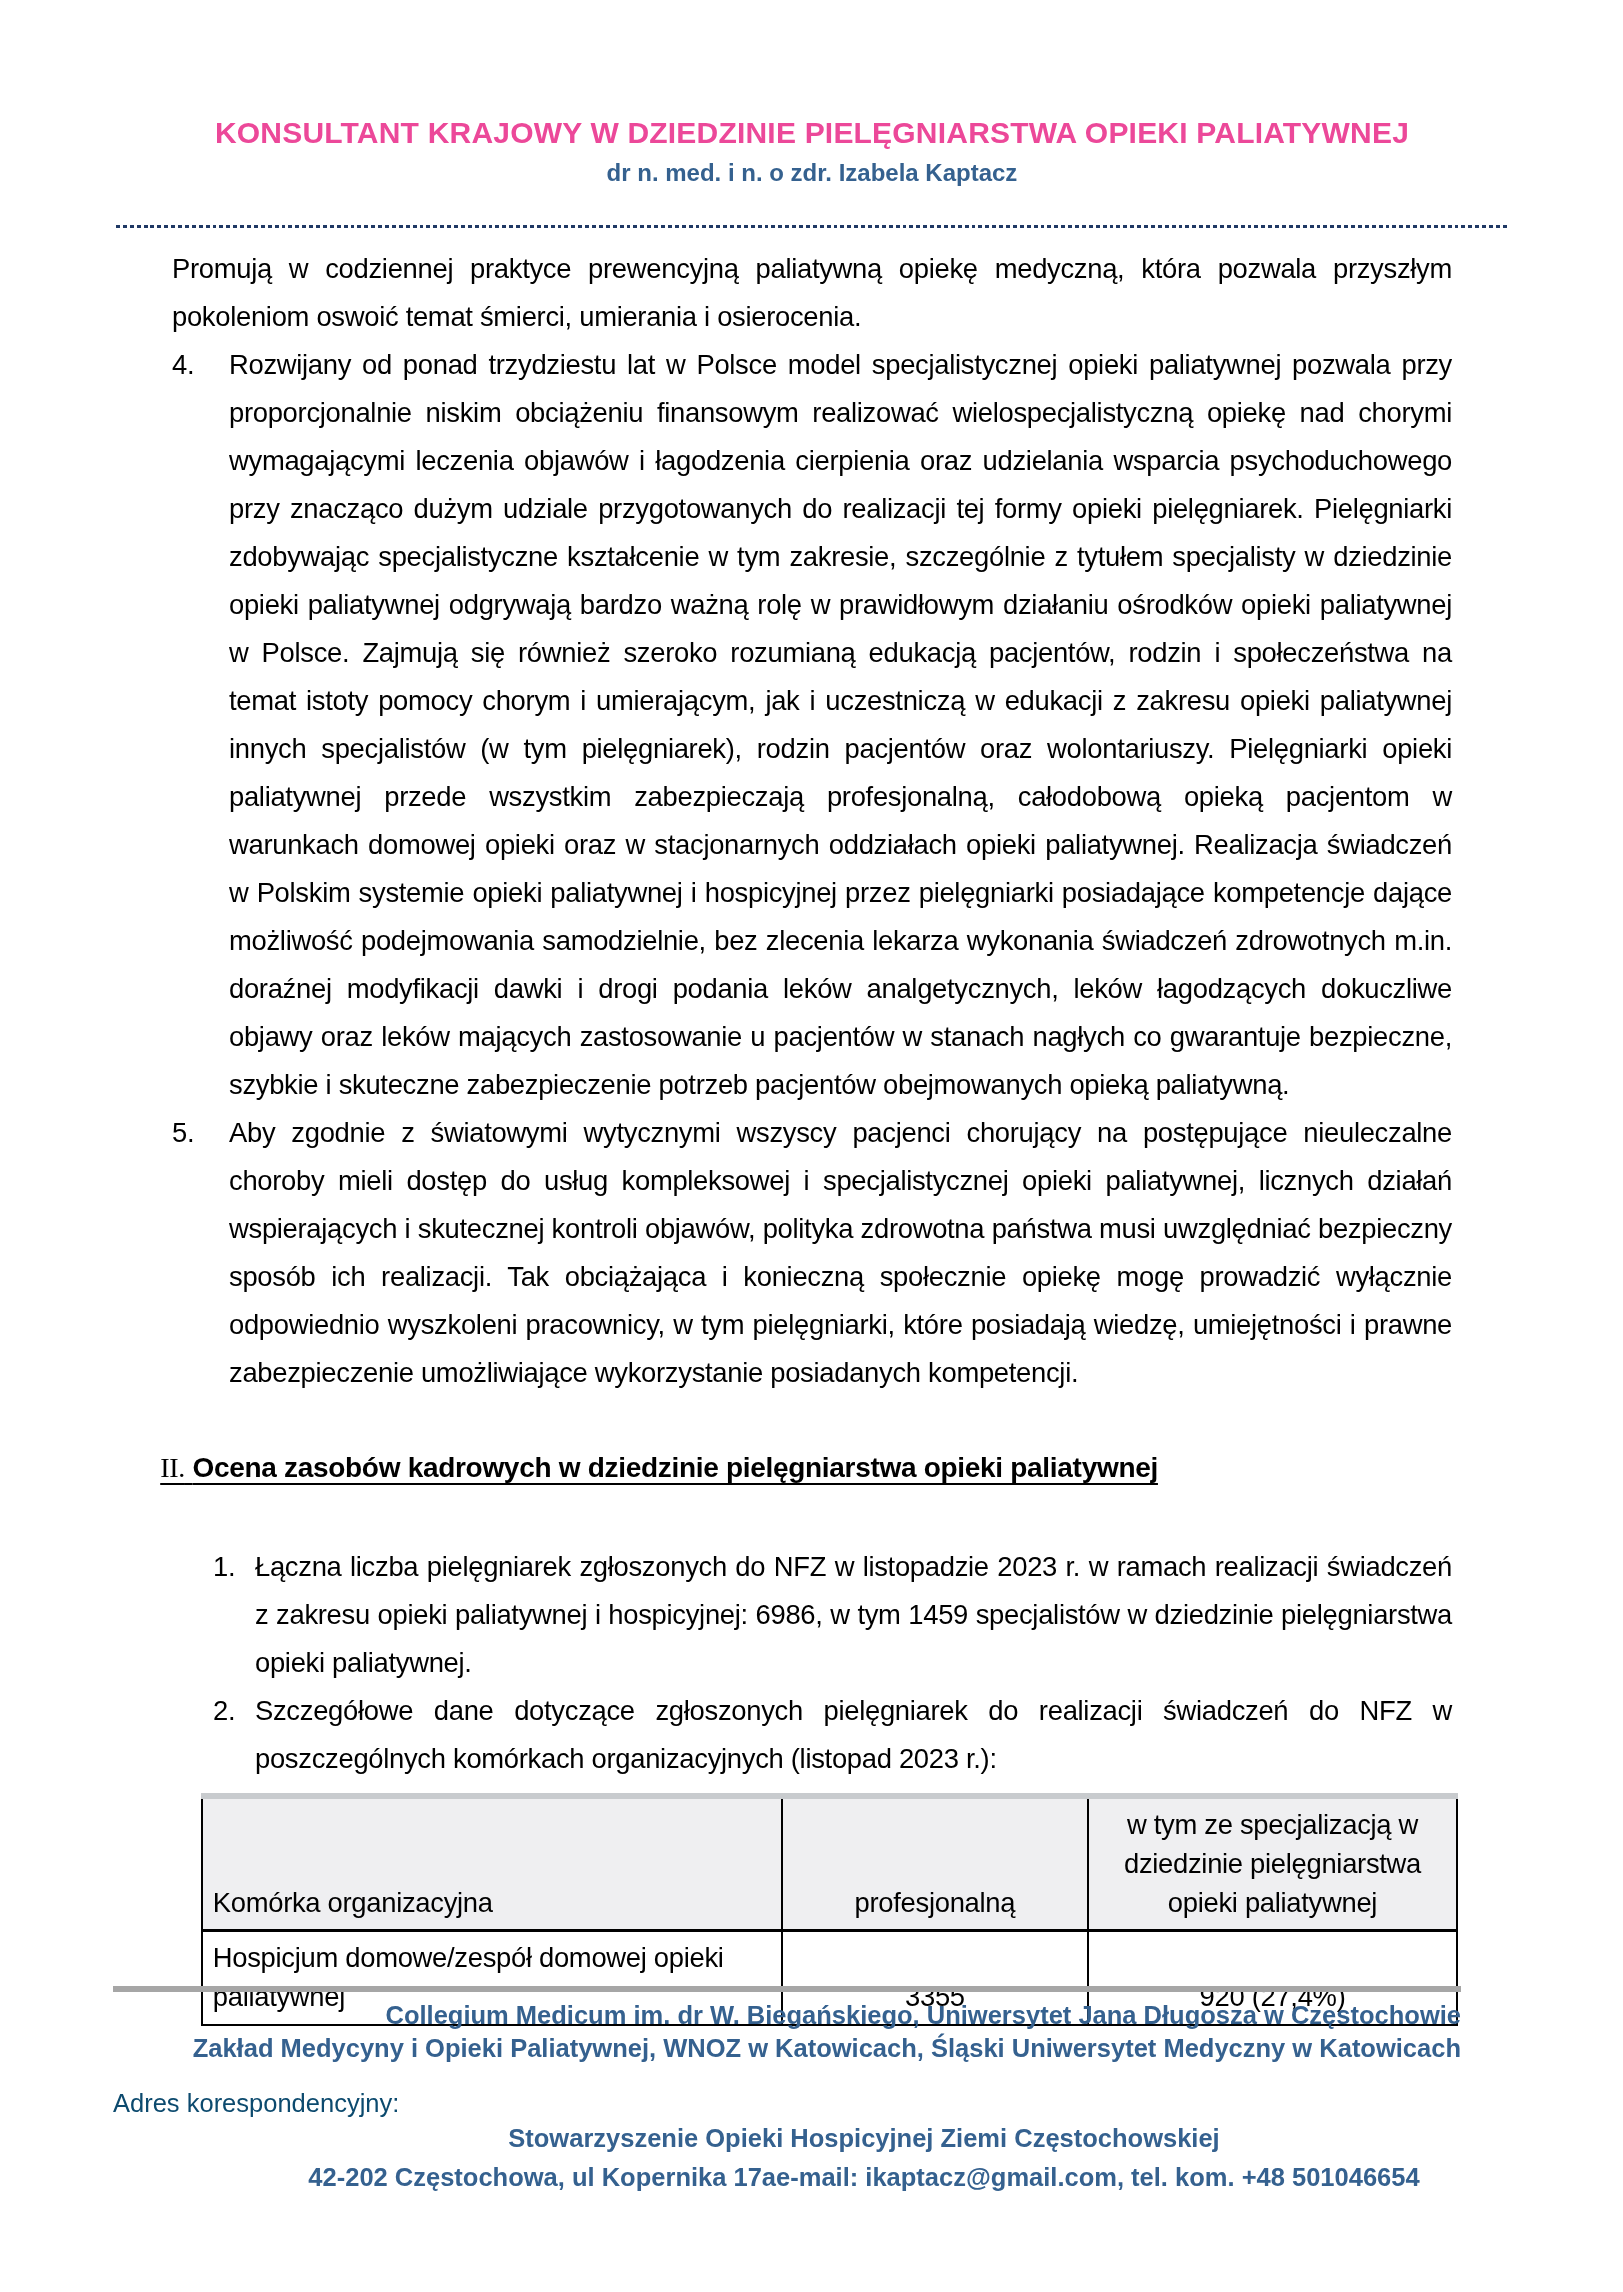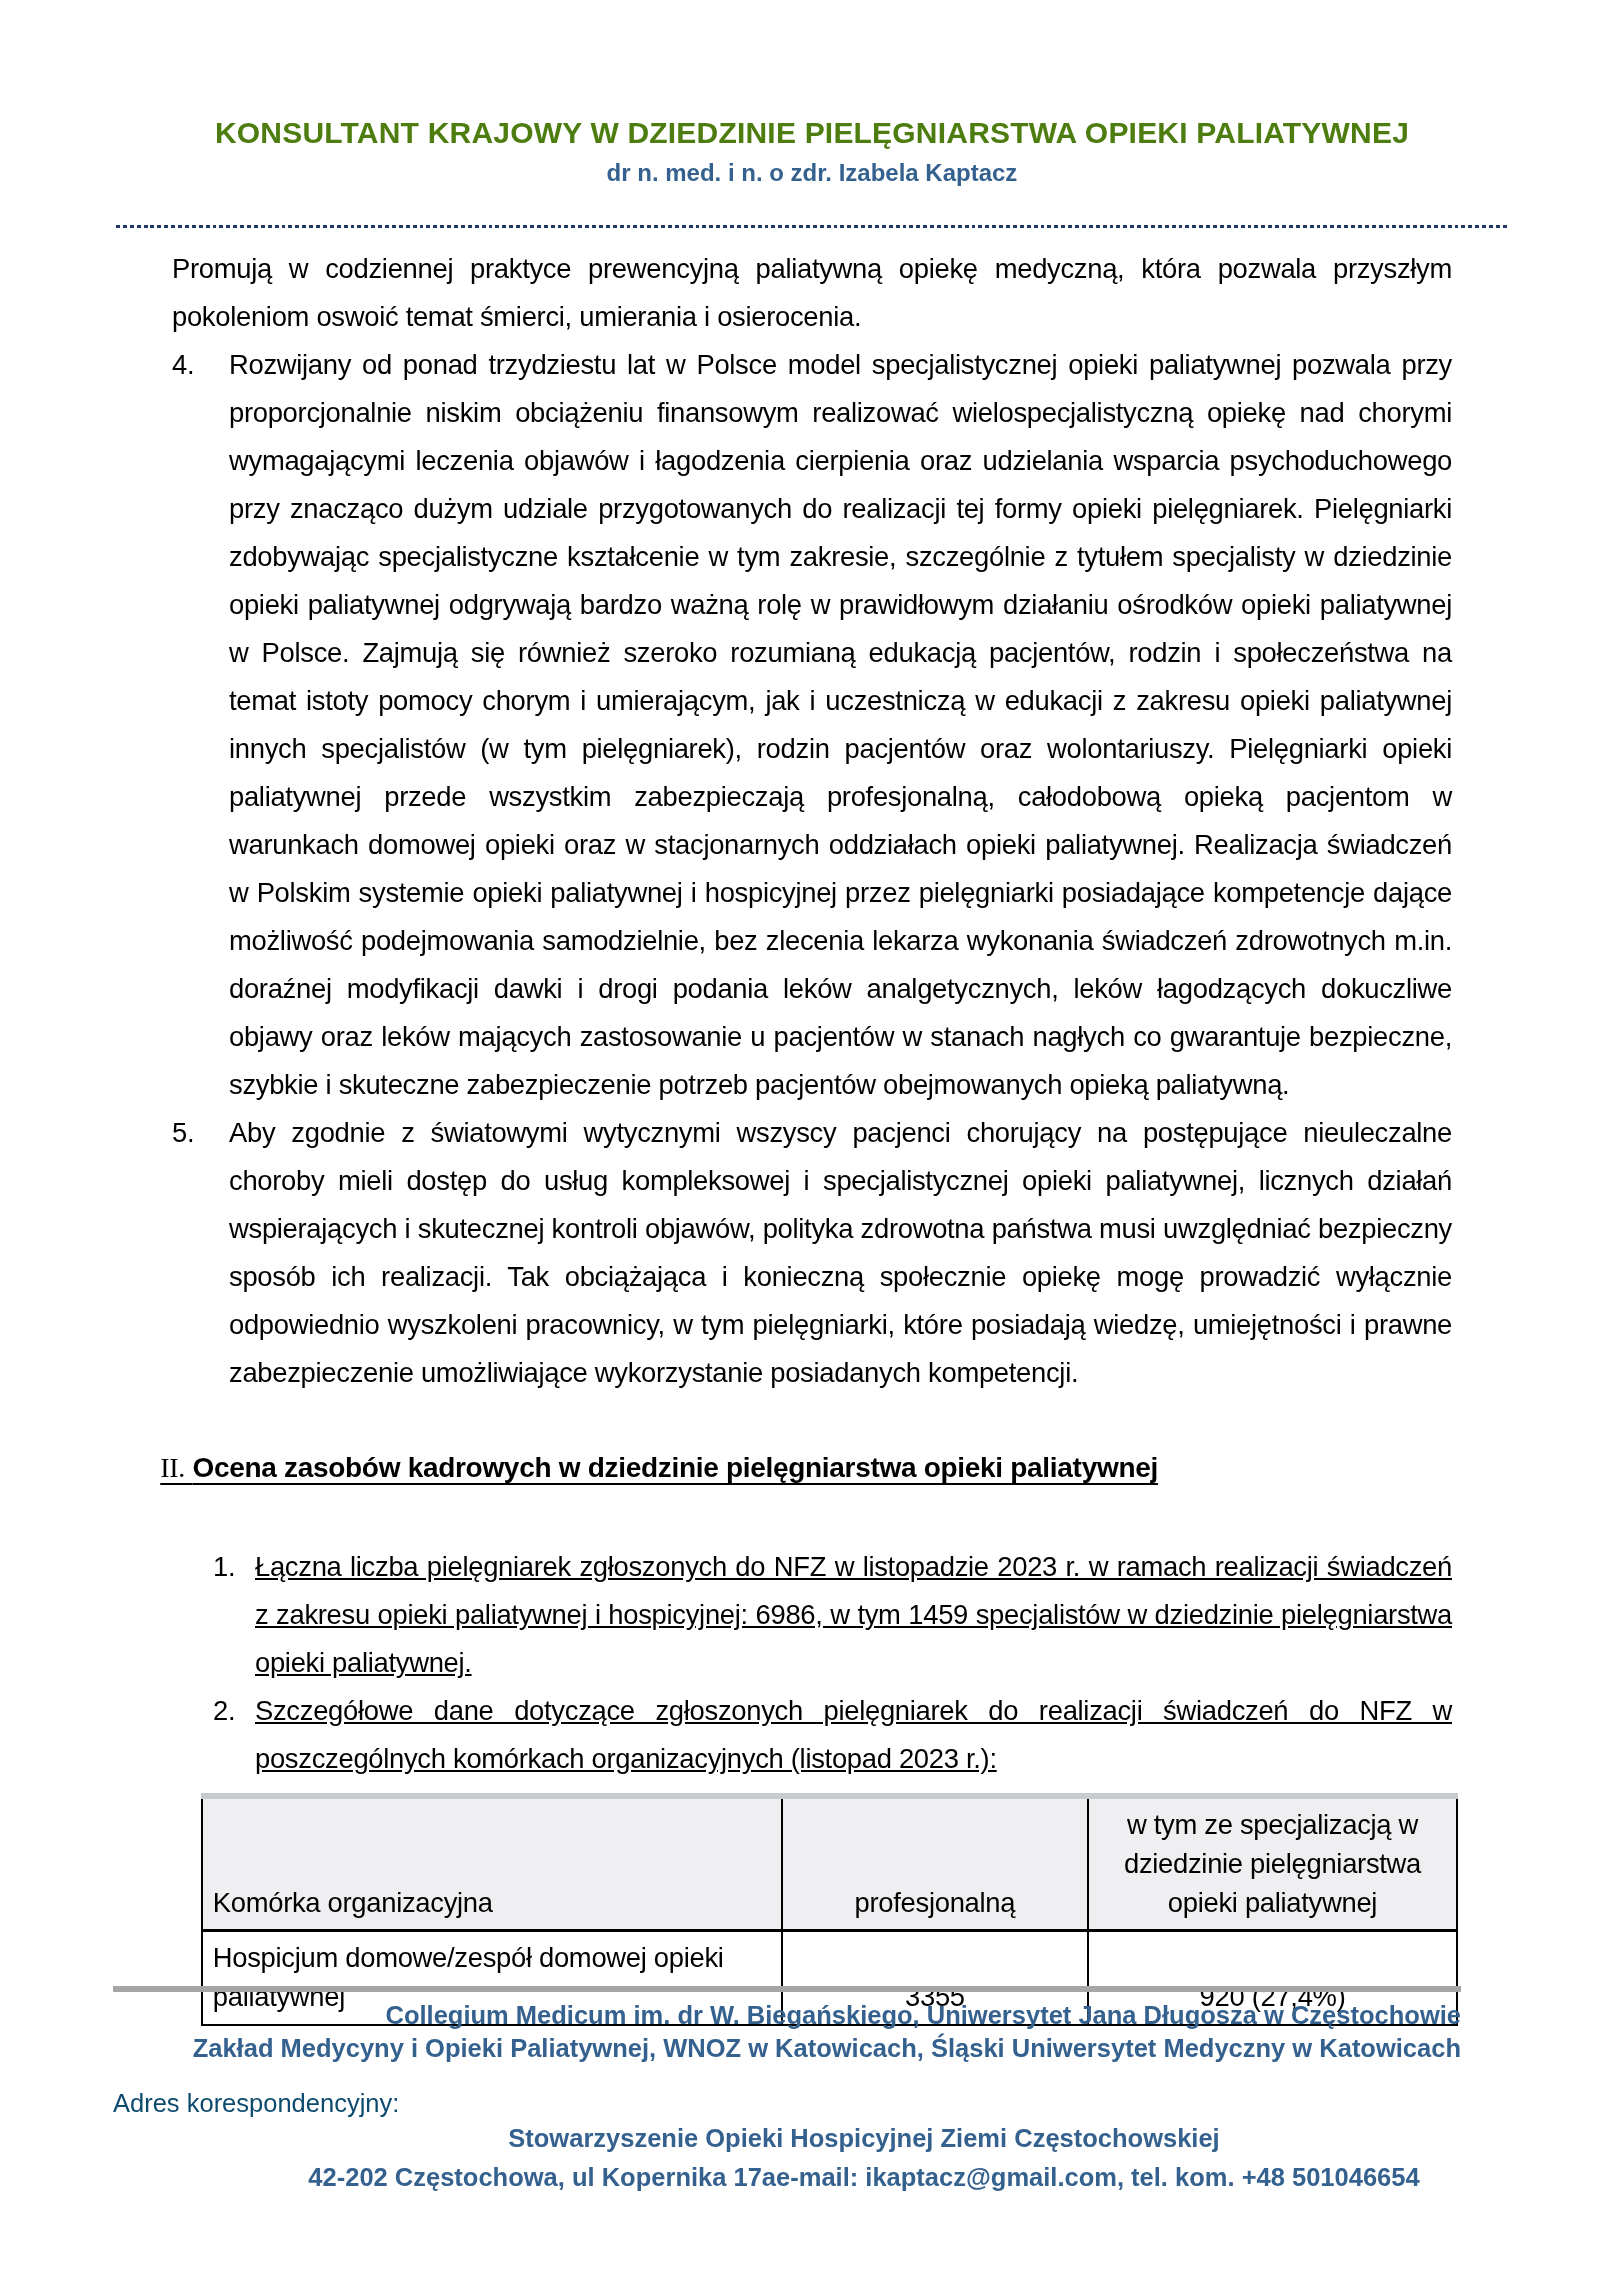--- a/index.html
+++ b/index.html
@@ -7,21 +7,21 @@
     position:relative;
     width:1623px;
     height:2293px;
     background:#ffffff;
     font-family:"Liberation Sans", sans-serif;
     color:#000;
     overflow:hidden;
   }
   
   .letterhead{position:absolute;top:116px;left:118px;width:1388px;text-align:center;}
-  .lh-line1{font-size:30px;font-weight:bold;color:#4d7c0f;letter-spacing:0.2px;}
+  .lh-line1{font-size:30px;font-weight:bold;color:#ec4899;letter-spacing:0.2px;}
   .lh-line2{font-size:24px;font-weight:bold;color:#35618F;margin-top:8.8px;}
   .dotted-rule{
     position:absolute;top:225px;left:116px;width:1392px;height:2.9px;
     background:repeating-linear-gradient(90deg,#1F3864 0 3.9px,transparent 3.9px 6.9px);
   }
   
   .bodycopy{
     position:absolute;top:245px;left:172px;width:1280px;
     font-size:27.4px;line-height:48px;letter-spacing:-0.3px;
   }
@@ -29,21 +29,21 @@
   .num-item{display:flex;margin-top:0;}
   .num-item .num{flex:0 0 57px;}
   .num-item .itxt{flex:1;text-align:justify;}
   .section-head{margin:47px 0 0 -11.8px;font-size:28px;}
   .section-head .underl{text-decoration:underline;text-decoration-thickness:2px;text-underline-offset:5.9px;}
   .section-head .numeral{font-family:"Liberation Serif",serif;font-weight:normal;}
   .section-head .stitle{font-weight:bold;}
   .sublist{margin-top:51px;}
   .sub-item{display:flex;margin-left:41px;}
   .sub-item .num{flex:0 0 42px;}
-  .sub-item .itxt{flex:1;text-align:justify;text-decoration:underline;}
+  .sub-item .itxt{flex:1;text-align:justify;}
   
   .tblwrap{margin:9.8px 0 0 29px;width:1257px;}
   table.datatable{
     border-collapse:collapse;width:100%;
     font-size:27.4px;line-height:39px;letter-spacing:-0.3px;
   }
   table.datatable td,table.datatable th{
     border:2.9px solid #000;vertical-align:bottom;
     padding:5.9px 9.8px 7.8px 9.8px;font-weight:normal;
   }

